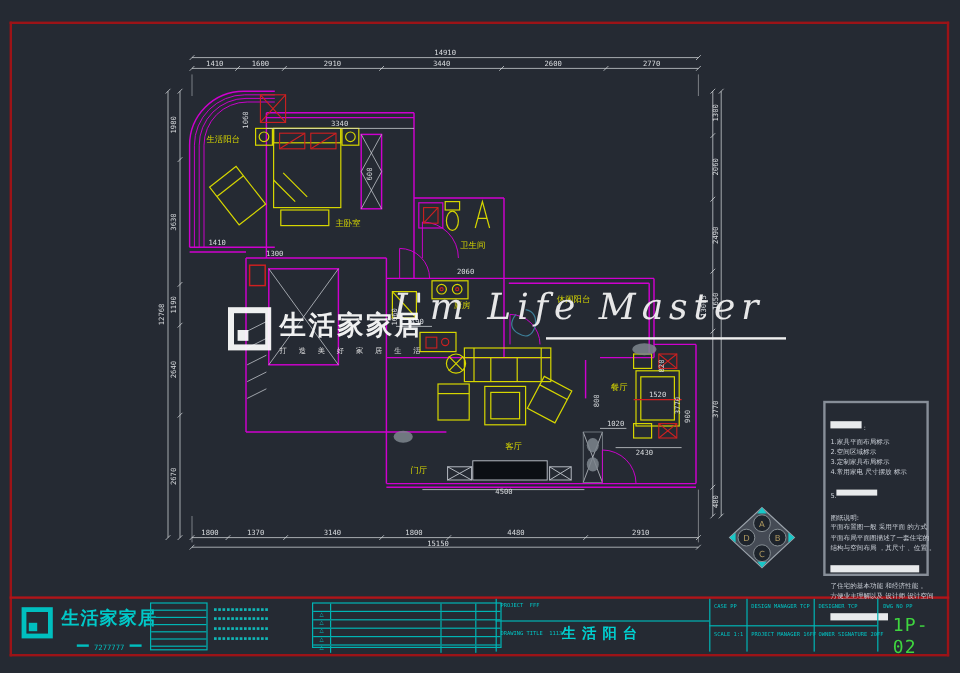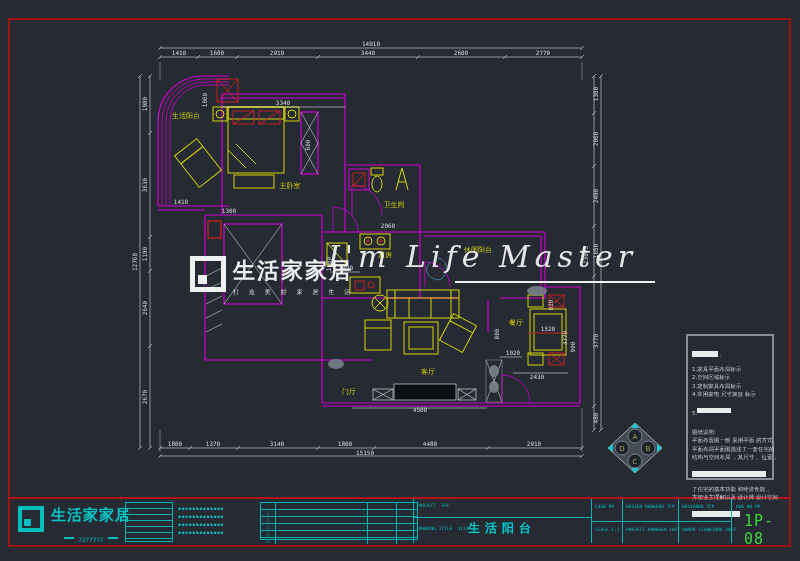--- a/index.html
+++ b/index.html
@@ -353,16 +353,16 @@
     <div class="vcyan" style="left:723px;top:0;height:44px;"></div>
     <div class="abs" style="left:583px;top:22px;width:140px;height:1px;background:#00b4b4;"></div>
 
     <div class="abs cell-line" style="left:587px;top:5px;"><span>CASE</span>&nbsp;<span>PP</span></div>
     <div class="abs cell-line" style="left:587px;top:28px;"><span>SCALE</span>&nbsp;<span>1:1</span></div>
     <div class="abs cell-line" style="left:618px;top:5px;"><span>DESIGN MANAGER</span>&nbsp;<span>TCP</span></div>
     <div class="abs cell-line" style="left:618px;top:28px;"><span>PROJECT MANAGER</span>&nbsp;<span>16FF</span></div>
     <div class="abs cell-line" style="left:674px;top:5px;"><span>DESIGNER</span>&nbsp;<span>TCP</span></div>
     <div class="abs cell-line" style="left:674px;top:28px;"><span>OWNER SIGNATURE</span>&nbsp;<span>20FF</span></div>
     <div class="abs cell-line" style="left:728px;top:5px;"><span>DWG NO</span>&nbsp;<span>PP</span></div>
-    <div class="abs" style="left:736px;top:13px;font-size:15px;color:#3fd63f;font-family:'DejaVu Sans Mono',monospace;letter-spacing:1px;">1P-08</div>
+    <div class="abs" style="left:736px;top:13px;font-size:15px;color:#3fd63f;font-family:'DejaVu Sans Mono',monospace;letter-spacing:1px;">1P-02</div>
   </div>
 
 </div>
 
 </body></html>

